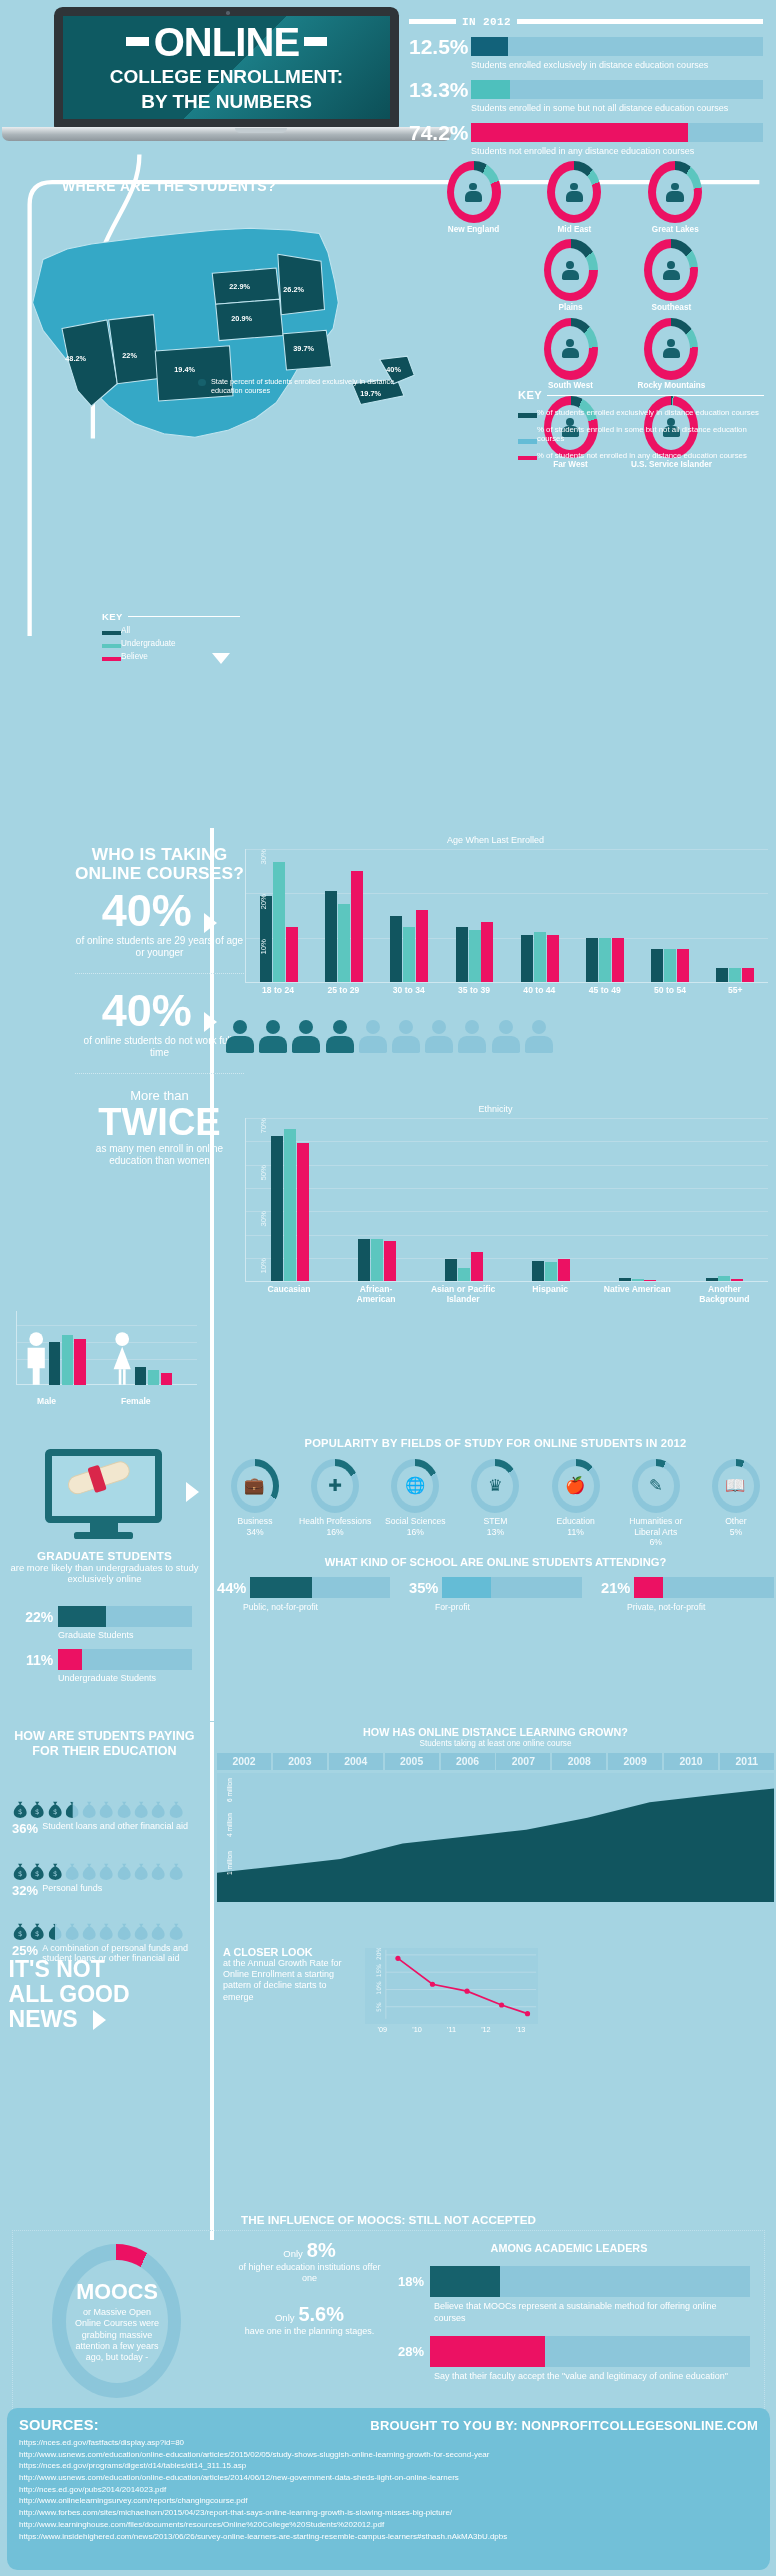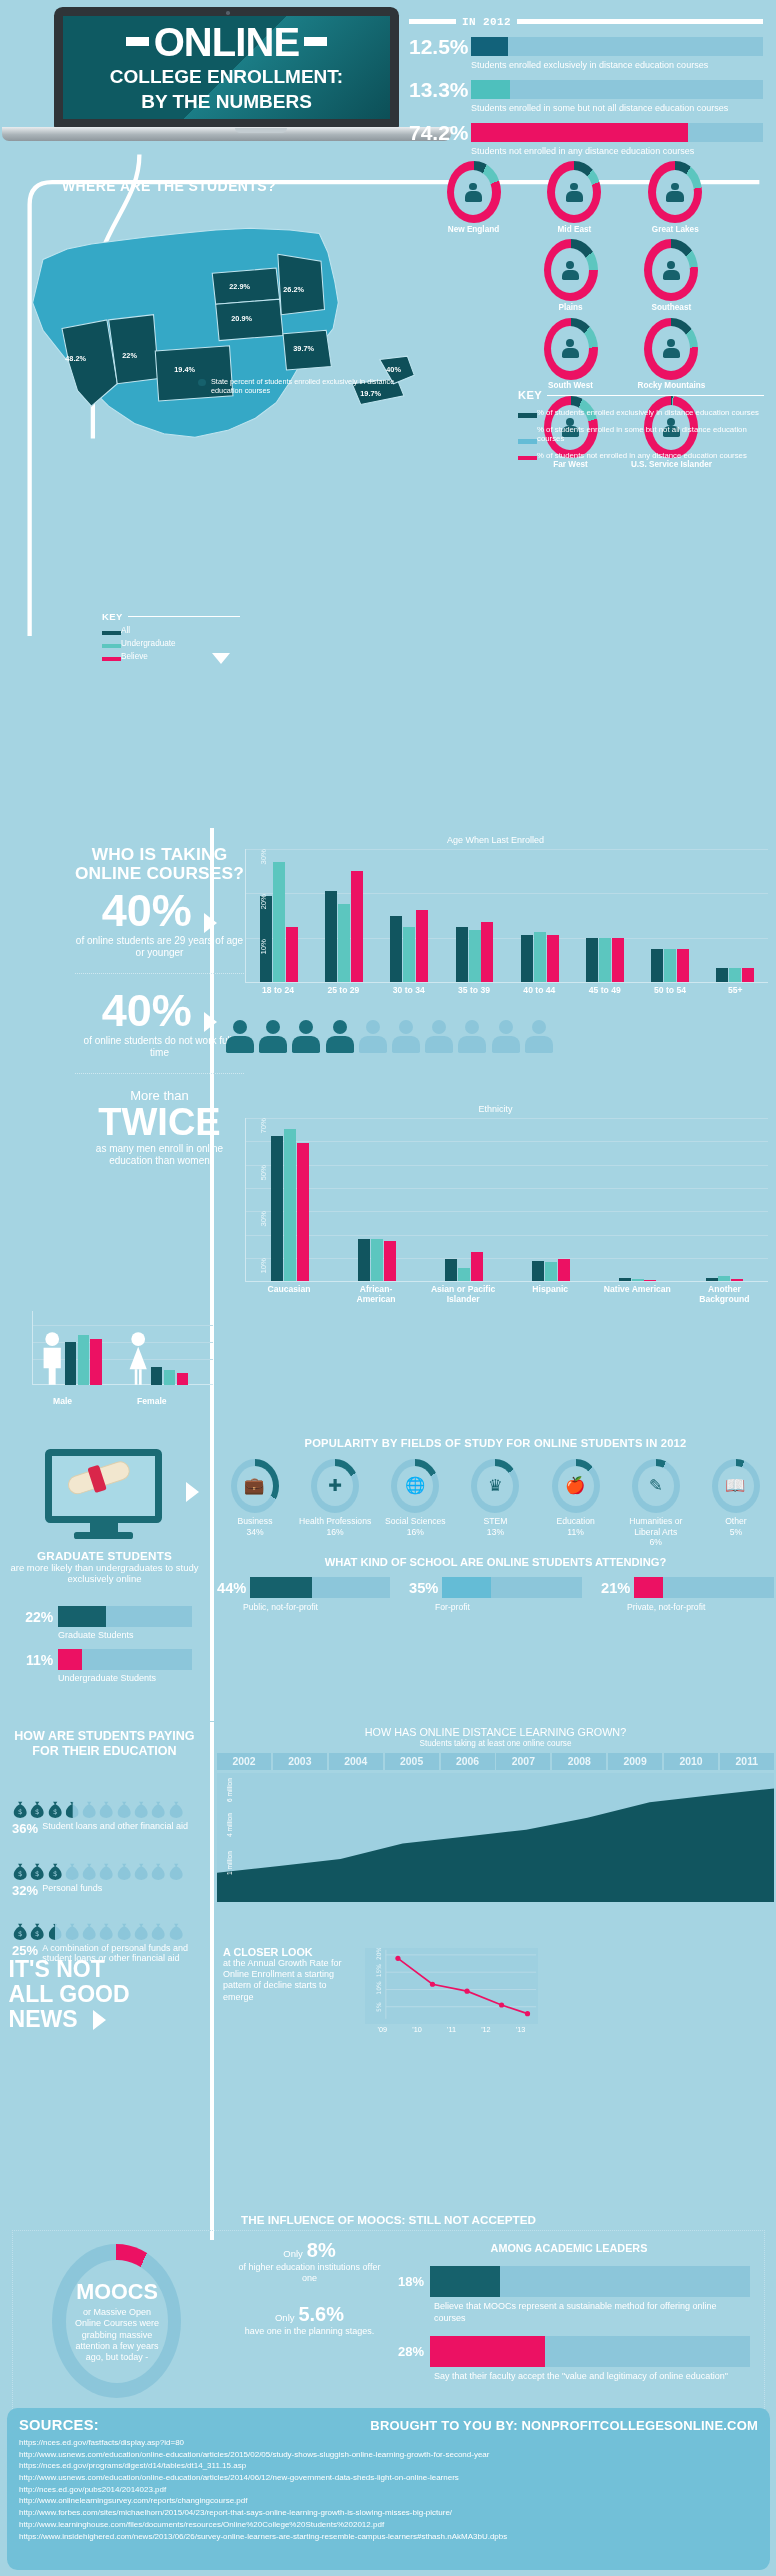--- a/index.html
+++ b/index.html
@@ -112,21 +112,21 @@
   .tri-right{
     display:inline-block; width:0;height:0;
     border-top:10.4px solid transparent;border-bottom:10.4px solid transparent;border-left:13px solid #fff;
     vertical-align:middle; margin-left:8.6px;
   }
   .dotted { border-top:1.7px dotted #cfe8f0; margin:14px 19px; }
   .twice-small { font-size:13px; }
   .twice { font-size:38px; font-weight:bold; line-height:38px; }
 
   
-  .gender-chart { position:absolute; left:32px; top:483px; width:181px; height:95px;padding-left:36px; }
+  .gender-chart { position:absolute; left:16px; top:483px; width:181px; height:95px;padding-left:36px; }
   .gwrap { position:absolute; bottom:15.5px; display:flex; align-items:flex-end; gap:1.7px;}
   .gbar { width:11.2px; }
   .glabel { position:absolute; bottom:0; font-size:8.6px; font-weight:bold;}
 
   
   .chart-box { position:absolute; left:223px; width:545px; }
   .chart-title { text-align:center; font-size:9px; margin-bottom:3.5px;}
   .plot { position:relative; border-left:0.9px solid #cfe8f0; border-bottom:0.9px solid #cfe8f0;}
   .gridline { position:absolute; left:0; right:0; height:0.9px; background:#b9dbe7; }
   .ytick { position:absolute; font-size:7.8px; color:#eaf6fa; transform:rotate(-90deg); transform-origin:right top; white-space:nowrap;}
@@ -179,21 +179,21 @@
   .pay-sec { position:absolute; top:1722px; left:0; width:777px; height:518px;}
   .pay-title{ position:absolute; left:10.4px; top:7px; width:188px; text-align:center; font-size:12.5px; font-weight:bold; line-height:14.7px;}
   .pay-item { position:absolute; left:12px; width:190px; }
   .bags { display:flex; gap:0.9px; }
   .bag { width:16.4px; height:18px; position:relative; }
   .bag svg { display:block; }
   .pay-pct { font-size:13px; font-weight:bold; float:left; margin-right:4.3px; }
   .pay-cap { font-size:9px; line-height:10.8px; overflow:hidden;}
 
   .growth-box { position:absolute; left:217px; top:3.5px; width:557px;}
-  .growth-title{ text-align:center; font-size:10.8px; font-weight:normal;}
+  .growth-title{ text-align:center; font-size:10.8px; font-weight:bold;}
   .growth-sub{ text-align:center; font-size:8.2px; margin-top:1.7px;}
   .years { display:flex; justify-content:space-between; margin-top:5.2px; }
   .year { background:#8cc6da; color:#eaf6fa; font-size:10.4px; font-weight:bold; padding:2.6px 0; width:54px; text-align:center;}
   .area-chart{ position:relative; margin-top:3.5px; height:129px; background:#9ed0e0; overflow:hidden;}
   .area-ylabel{ position:absolute; font-size:6.5px; color:#ffffff; transform:rotate(-90deg); transform-origin:left top; white-space:nowrap;}
 
   
   .closer { position:absolute; left:223px; top:224px; width:328px;}
   .closer-h { font-size:10.8px; font-weight:bold; }
   .closer-p { font-size:9px; line-height:11.2px; width:129px;}

